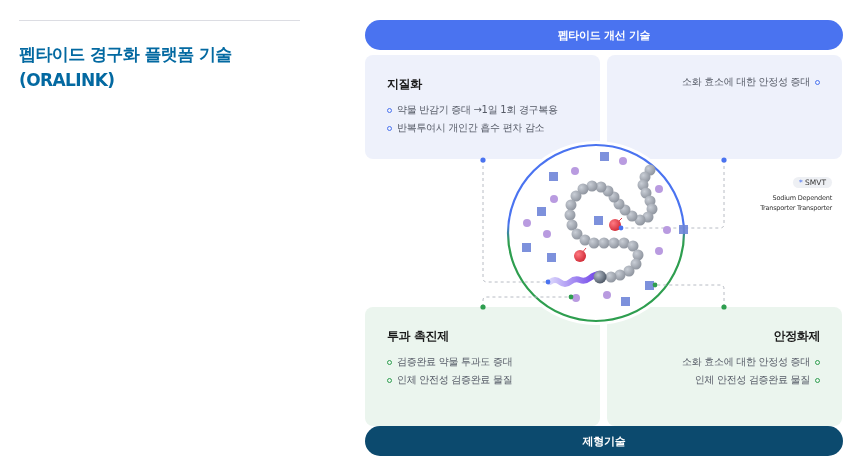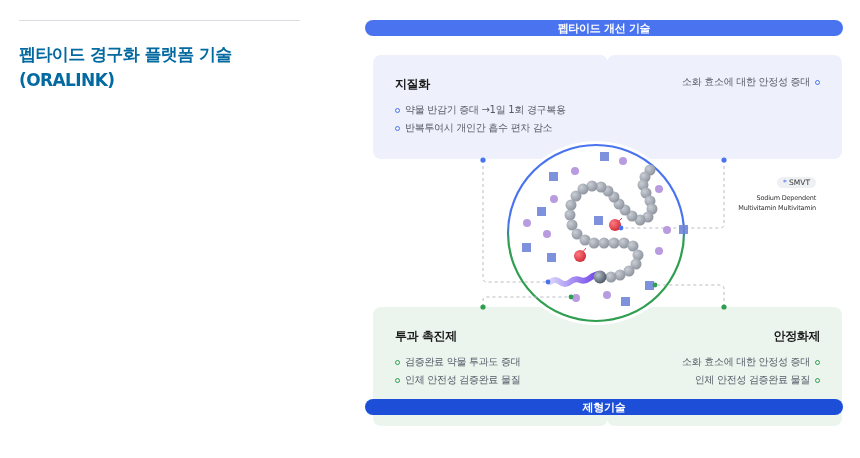--- a/index.html
+++ b/index.html
@@ -1,37 +1,37 @@
 <!DOCTYPE html>
 <html><head>
 <meta charset="utf-8">
 <style>
   * { box-sizing: border-box; margin: 0; padding: 0; }
   html, body { width: 860px; height: 458px; background: #ffffff; overflow: hidden; }
   body { position: relative; font-family: "DejaVu Sans", "Liberation Sans", sans-serif; color: #1a1a1a; }
   .topline { position: absolute; left: 19px; top: 20px; width: 281px; height: 1px; background: #dcdde3; }
   .title { position: absolute; left: 19px; top: 41px; font-size: 17px; font-weight: bold; line-height: 26px; letter-spacing: -0.6px; color: #0369a1; }
   .title span { display: block; }
-  .bar { position: absolute; left: 365px; width: 478px; height: 16px; border-radius: 15px; color: #fff; font-size: 11px; font-weight: bold; display: flex; align-items: center; justify-content: center; letter-spacing: -0.3px; }
+  .bar { position: absolute; left: 365px; width: 478px; height: 30px; border-radius: 15px; color: #fff; font-size: 11px; font-weight: bold; display: flex; align-items: center; justify-content: center; letter-spacing: -0.3px; }
   .bar.top { top: 20px; background: #4a73f0; }
-  .bar.bottom { top: 399px; background: #1d4ed8; }
+  .bar.bottom { top: 426px; background: #0c4a6e; }
   .card { position: absolute; width: 235px; border-radius: 8px; padding: 18px 22px; }
   .card.blue { background: #eef1fb; top: 55px; height: 104px; }
   .card.green { background: #ebf5ee; top: 307px; height: 119px; }
-  .card.left { left: 365px; margin-left: 8px; }
+  .card.left { left: 365px; }
   .card.right { left: 607px; text-align: right; }
   .card h3 { font-size: 12px; font-weight: bold; color: #1a1a1a; margin-top: 3px; margin-bottom: 8px; letter-spacing: -0.4px; }
   .card ul { list-style: none; }
   .card li { font-size: 10px; color: #555a66; line-height: 18px; letter-spacing: -0.3px; white-space: nowrap; }
   .bul { display: inline-block; width: 5px; height: 5px; border-radius: 50%; border: 1.4px solid; vertical-align: middle; }
   .left .bul { margin-right: 5px; }
   .right .bul { margin-left: 5px; }
   .blue .bul { border-color: #4a73f0; }
   .green .bul { border-color: #2e9e4f; }
-  .legend { position: absolute; left: 724px; top: 170px; width: 92px; text-align: right; }
+  .legend { position: absolute; left: 740px; top: 170px; width: 92px; text-align: right; }
   .legend .pill { display: inline-block; background: #eef0f4; border-radius: 8px; font-size: 7.5px; padding: 1px 6px; color: #333; }
   .legend .pill .star { color: #4a73f0; }
   .legend .desc { font-size: 6.5px; color: #333; line-height: 10px; margin-top: 4px; letter-spacing: -0.2px; }
   svg.diagram { position: absolute; left: 0; top: 0; }
 </style>
 </head>
 <body>
 
 <div class="topline"></div>
 
@@ -75,21 +75,21 @@
 </div>
 
 <div class="bar bottom">
   <span>제형기술</span>
 </div>
 
 <div class="legend">
   <span class="pill"><span class="star">*</span> <span>SMVT</span></span>
   <div class="desc">
     <div>Sodium Dependent</div>
-    <div>Multivitamin Multivitamin</div>
+    <div>Transporter Transporter</div>
   </div>
 </div>
 
 <svg class="diagram" width="860" height="458" viewBox="0 0 860 458">
   <defs>
     <linearGradient id="ringGrad" x1="0" y1="0" x2="0" y2="1">
       <stop offset="0.45" stop-color="#4a73f0"></stop>
       <stop offset="0.55" stop-color="#2e9e4f"></stop>
     </linearGradient>
     <radialGradient id="beadGrad" cx="0.35" cy="0.35" r="0.7">

